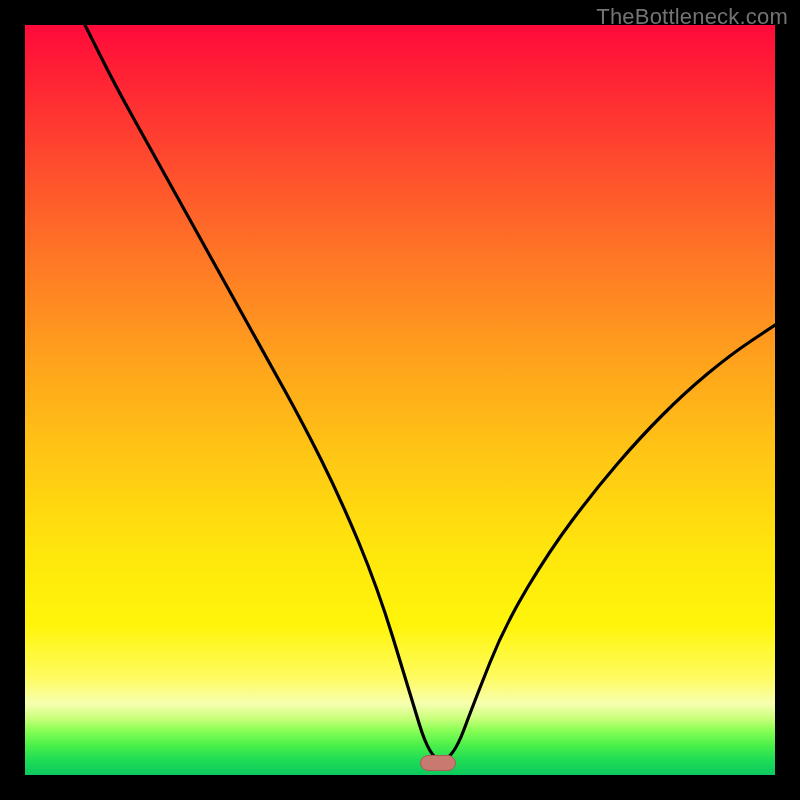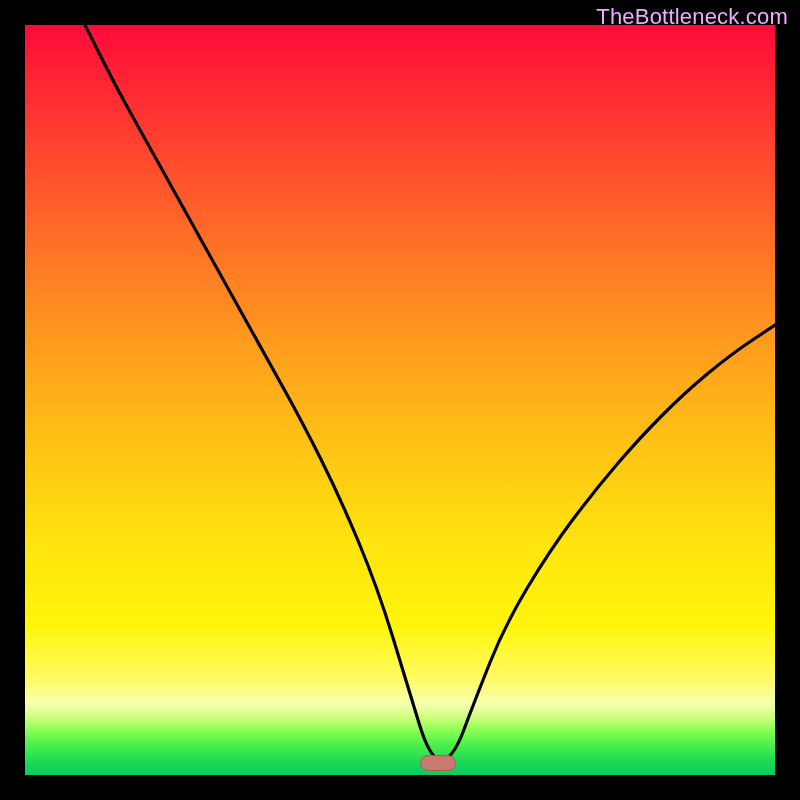--- a/index.html
+++ b/index.html
@@ -40,21 +40,21 @@
       #8aff55 94%,
       #4cf04a 96%,
       #1fdc55 98%,
       #0cc95e 100%
     );
   }
   .watermark {
     position: absolute;
     top: 4px;
     right: 12px;
-    color: #f0abfc;
+    color: #737373;
     font-size: 22px;
     letter-spacing: 0.2px;
     user-select: none;
   }
   svg.curve {
     position: absolute;
     left: 0;
     top: 0;
     width: 100%;
     height: 100%;

